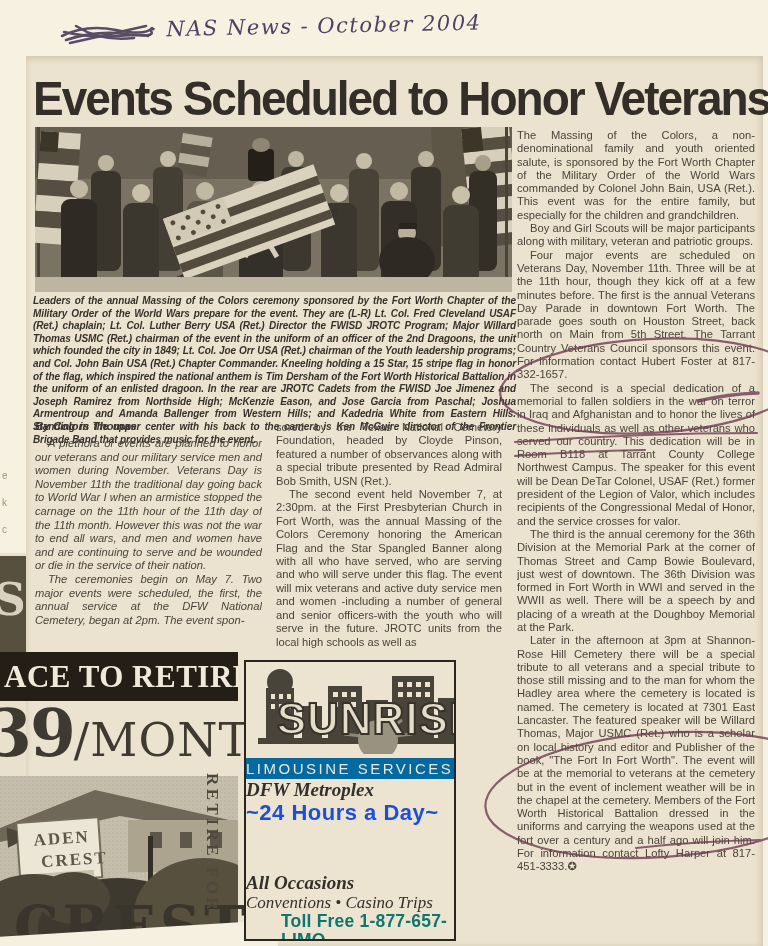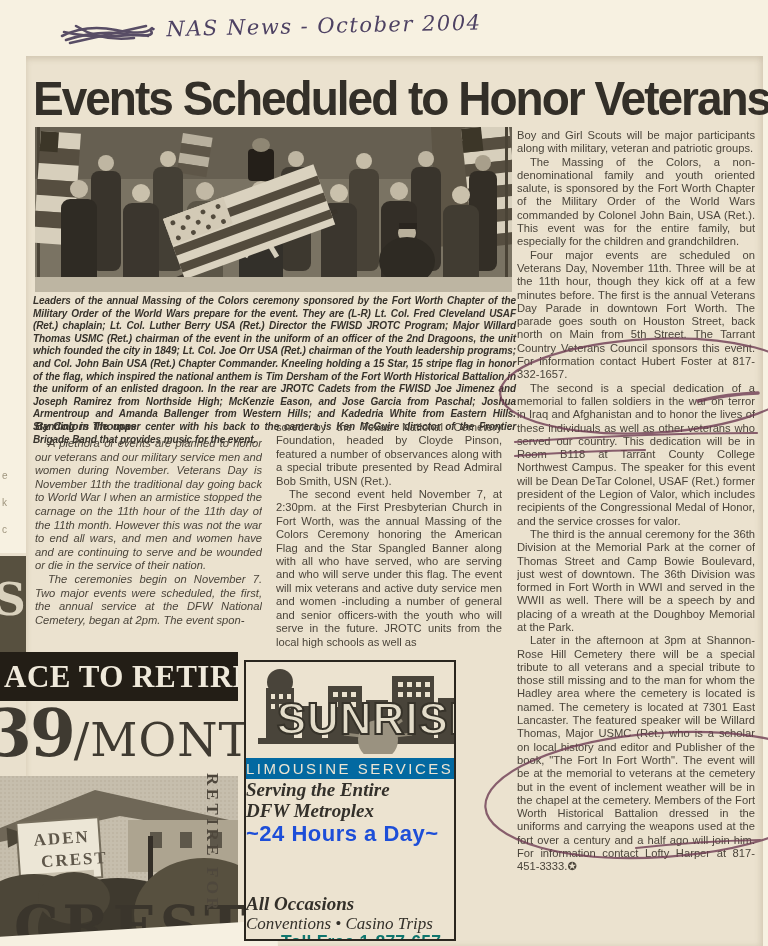--- a/index.html
+++ b/index.html
@@ -198,29 +198,29 @@
     </g>
     <rect y="150" width="477" height="15" fill="#bdb5a2"></rect>
   </svg>
 </div>
 
 <div class="caption">Leaders of the annual Massing of the Colors ceremony sponsored by the Fort Worth Chapter of the Military Order of the World Wars prepare for the event.  They are (L-R) Lt. Col. Fred Cleveland USAF (Ret.) chaplain; Lt. Col. Luther Berry USA (Ret.) Director the FWISD JROTC Program; Major Willard Thomas USMC (Ret.) chairman of the event in the uniform of an officer of the 2nd Dragoons, the unit which founded the city in 1849; Lt. Col. Joe Orr USA (Ret.) chairman of the Youth leadership programs; and Col. John Bain USA (Ret.) Chapter Commander.  Kneeling holding a 15 Star, 15 stripe flag in honor of the flag, which inspired the national anthem is Tim Dersham of the Fort Worth Historical Battalion in the uniform of an enlisted dragoon.  In the rear are JROTC Cadets from the FWISD Joe Jimenez and Joseph Ramirez from Northside High; McKenzie Eason, and Jose Garcia from Paschal; Joshua Armentroup and Amanda Ballenger from Western Hills; and Kadedria White from Eastern Hills.  Standing in the upper center with his back to the camera is Ken McGuire director of the Frontier Brigade Band that provides music for the event.</div>
 <div class="byline">By Colors Thomas</div>
 
 <div class="col col-left">
     <p>A plethora of events are planned to honor our veterans and our military service men and women during November. Veterans Day is November 11th the traditional day going back to World War I when an armistice stopped the carnage on the 11th hour of the 11th day of the 11th month.  However this was not the war to end all wars, and men and women have and are continuing to serve and be wounded or die in the service of their nation.</p>
-    <p>The ceremonies begin on November 7. Two major events were scheduled, the first, the annual service at the DFW National Cemetery, began at 2pm. The event spon-</p>
+    <p>The ceremonies begin on May 7. Two major events were scheduled, the first, the annual service at the DFW National Cemetery, began at 2pm. The event spon-</p>
   </div>
 <div class="col col-mid cont">
     <p>sored by the Texas National Cemetery Foundation, headed by Cloyde Pinson, featured a number of observances along with a special tribute presented by Read Admiral Bob Smith, USN (Ret.).</p>
     <p>The second event held November 7, at 2:30pm. at the First Presbyterian Church in Fort Worth, was the annual Massing of the Colors Ceremony honoring the American Flag and the Star Spangled Banner along with all who have served, who are serving and who will serve under this flag.  The event will mix veterans and active duty service men and women -including a number of general and senior officers-with the youth who will serve in the future.  JROTC units from the local high schools as well as</p>
   </div>
 <div class="col col-right cont">
+    <p>The Massing of the Colors, a non-denominational family and youth oriented salute, is sponsored by the Fort Worth Chapter of the Military Order of the World Wars commanded by Colonel John Bain, USA (Ret.). This event was for the entire family, but especially for the children and grandchildren.</p>
     <p>Boy and Girl Scouts will be major participants along with military, veteran and patriotic groups.</p>
-    <p>The Massing of the Colors, a non-denominational family and youth oriented salute, is sponsored by the Fort Worth Chapter of the Military Order of the World Wars commanded by Colonel John Bain, USA (Ret.). This event was for the entire family, but especially for the children and grandchildren.</p>
     <p>Four major events are scheduled on Veterans Day, November 11th.  Three will be at the 11th hour, though they kick off at a few minutes before. The first is the annual Veterans Day Parade in downtown Fort Worth. The parade goes south on Houston Street, back north on Main from 5th Street. The Tarrant Country Veterans Council sponsors this event.  For information contact Hubert Foster at 817-332-1657.</p>
     <p>The second is a special dedication of a memorial to fallen soldiers in the war on terror in Iraq and Afghanistan and to honor the lives of these individuals as well as other veterans who served our country. This dedication will be in Room B118 at Tarrant County College Northwest Campus. The speaker for this event will be Dean DeTar Colonel, USAF (Ret.) former president of the Legion of Valor, which includes recipients of the Congressional Medal of Honor, and the service crosses for valor.</p>
     <p>The third is the annual ceremony for the 36th Division at the Memorial Park at the corner of Thomas Street and Camp Bowie Boulevard, just west of downtown.  The 36th Division was formed in Fort Worth in WWI and served in the WWII as well.  There will be a speech by and placing of a wreath at the Doughboy Memorial at the Park.</p>
     <p>Later in the afternoon at 3pm at Shannon-Rose Hill Cemetery there will be a special tribute to all veterans and a special tribute to those still missing and to the man for whom the Hadley area where the cemetery is located is named.  The cemetery is located at 7301 East Lancaster.  The featured speaker will be Willard Thomas, Major USMC (Ret.) who is a scholar on local history and editor and Publisher of the book, "The Fort In Fort Worth".  The event will be at the memorial to veterans at the cemetery but in the event of inclement weather will be in the chapel at the cemetery.  Members of the Fort Worth Historical Battalion dressed in the uniforms and carrying the weapons used at the fort over a century and a half ago will join him.  For information contact Lofty Harper at 817-451-3333.✪</p>
   </div>
 
 <div class="edge-letters">e
 k
 c</div>
 <div class="edge-strip">
@@ -305,21 +305,20 @@
       <line x1="132" y1="76" x2="132" y2="52"></line>
         <line x1="132" y1="76" x2="108" y2="58"></line>
       <line x1="132" y1="76" x2="156" y2="58"></line>
         <line x1="132" y1="76" x2="98" y2="72"></line>
       <line x1="132" y1="76" x2="166" y2="72"></line>
     </g>
     <circle cx="132" cy="78" r="20" fill="#9a9280"></circle>
     <text x="132" y="72" text-anchor="middle" font-family="Liberation Sans, sans-serif" font-weight="bold" font-size="44" letter-spacing="1" fill="#e3dcc9" stroke="#37332a" stroke-width="2">SUNRISE</text>
   </svg>
   <div class="sun-bar">LIMOUSINE SERVICES</div>
-  <div class="sun-serving">Serving the Entire</div>
   <div class="sun-dfw">DFW Metroplex</div>
   <div class="sun-hours">~24 Hours a Day~</div>
   <div class="sun-occasions">All Occasions</div>
   <div class="sun-conventions">Conventions • Casino Trips</div>
   <div class="sun-phone">Toll Free 1-877-657-LIMO</div>
   <div class="sun-phone">Fax 817-557-1202</div>
   
 </div>
 
 <svg class="pen-overlay" width="768" height="946" viewBox="0 0 768 946">

